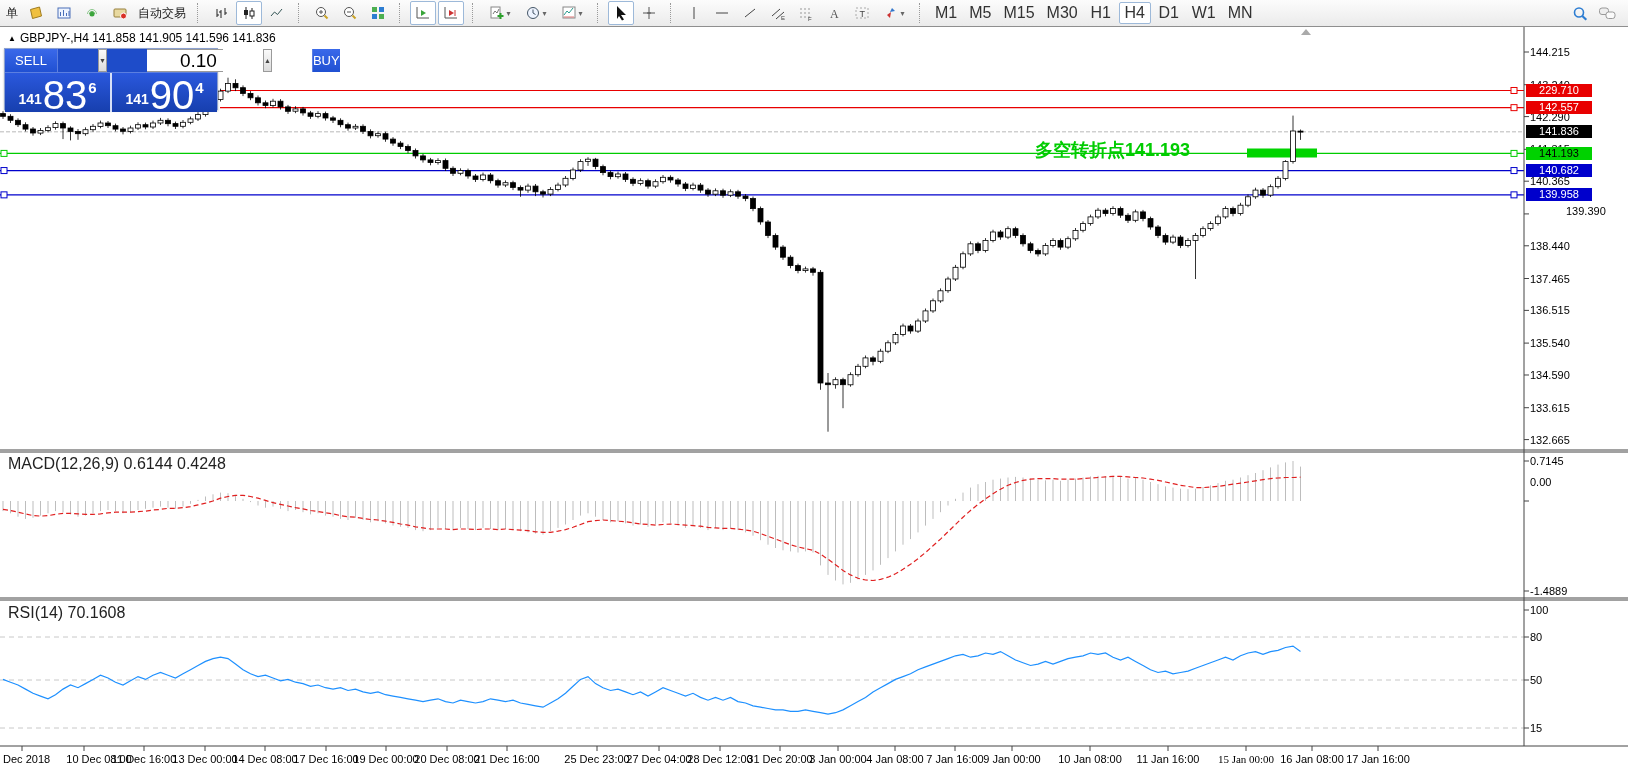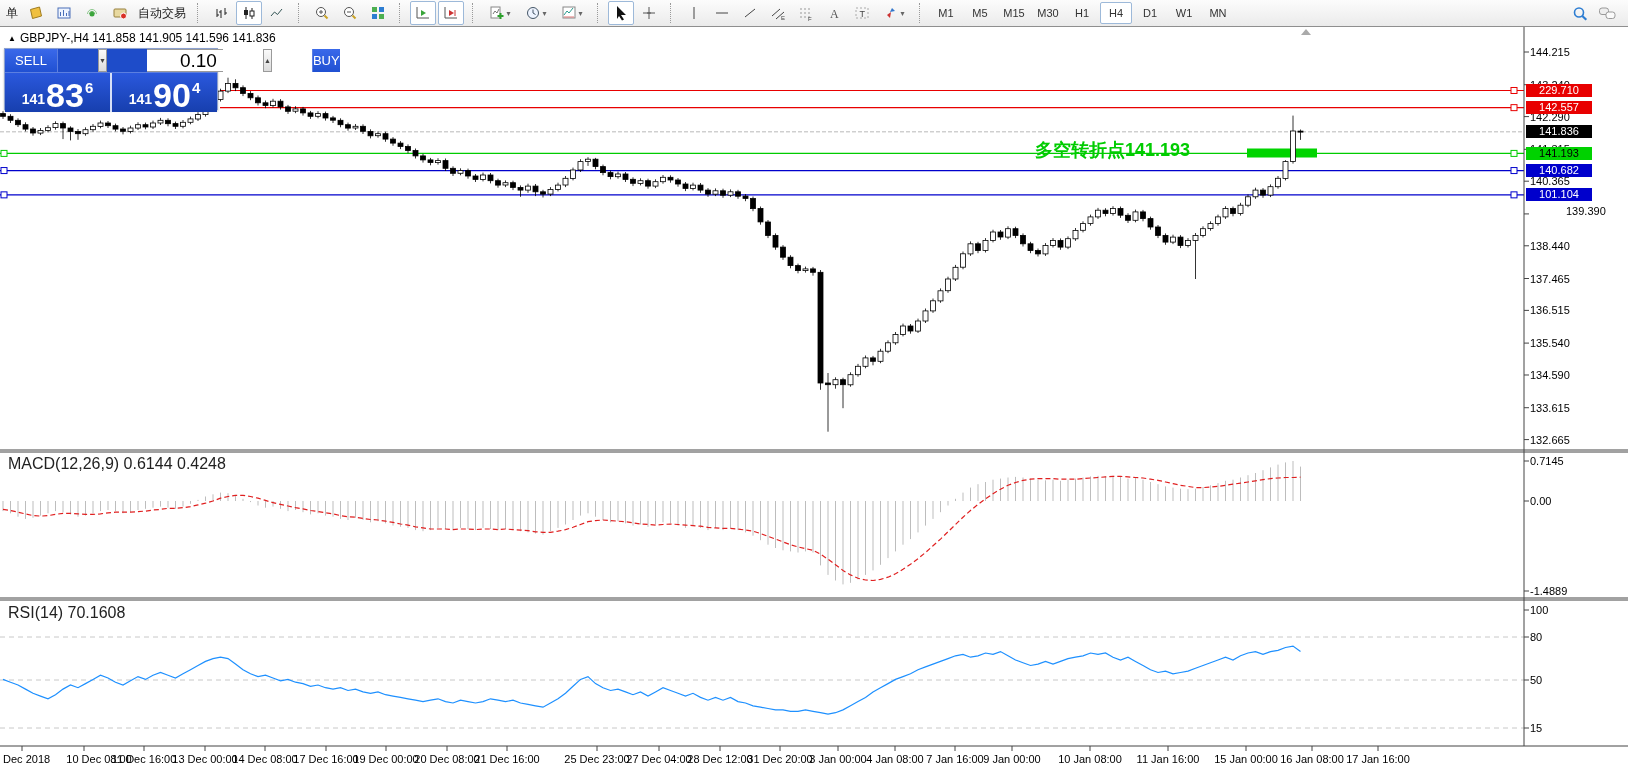--- a/index.html
+++ b/index.html
@@ -7,21 +7,21 @@
   #toolbar{position:absolute;top:0;left:0;width:1628px;height:27px;z-index:10;box-sizing:border-box;
     background:linear-gradient(#fcfcfc,#ebebeb);border-bottom:1px solid #8f8f8f;
     display:flex;align-items:center;padding-left:2px;}
   .tlabel{font-size:12px;color:#222;margin:0 4px;white-space:nowrap;}
   .tbtn{width:24px;height:22px;display:inline-flex;align-items:center;justify-content:center;
     margin:0 1px;border:1px solid transparent;border-radius:2px;flex:0 0 auto;}
   .tbtn.active{border-color:#9db9d9;background:#fff;}
   .tbtn .caret{font-size:8px;color:#666;margin-left:1px;}
   .tbtn.wcaret{width:32px;}
   .tsep{width:6px;height:20px;border-left:1px dotted #9a9a9a;margin:0 3px 0 7px;flex:0 0 auto;}
-  .tf{min-width:22px;height:20px;font-size:11px;color:#333;display:inline-flex;align-items:center;
+  .tf{min-width:22px;height:20px;font-size:16px;color:#333;display:inline-flex;align-items:center;
     justify-content:center;padding:0 4px;margin:0 1px;border:1px solid transparent;border-radius:2px;}
   .tf.active{border-color:#9db9d9;background:#fff;}
   #toolbar-right{position:absolute;right:6px;top:2px;display:flex;align-items:center;}
   #chart{position:absolute;top:0;left:0;width:1628px;height:655px;z-index:1;}
   #plot{position:absolute;top:0;left:0;}
   #symbol-title{position:absolute;left:8px;top:31px;font-size:12px;color:#000;z-index:4;white-space:nowrap;}
   #symbol-title .mk{font-size:8px;margin-right:4px;vertical-align:1px;}
   
   #trade-panel{position:absolute;left:4px;top:48px;width:214px;height:62px;z-index:6;
     border:1px solid #8ba0cf;background:#1e4cc9;box-sizing:border-box;box-shadow:0 1px 2px rgba(0,0,0,.25);}
@@ -32,21 +32,21 @@
   .spin{width:14px;background:linear-gradient(#fafafa,#dcdcdc);border:1px solid #9a9a9a;color:#444;
     font-size:7px;display:flex;align-items:center;justify-content:center;box-sizing:border-box;}
   #tp-vol{width:76px;border:1px solid #9a9a9a;border-left:none;border-right:none;background:#fff;
     font-size:19px;color:#000;text-align:right;padding:0 6px;box-sizing:border-box;
     font-family:"Liberation Sans",sans-serif;}
   #tp-prices{display:flex;height:39px;border-top:1px solid #5c7fe0;}
   .tp-price{flex:1 1 50%;background:linear-gradient(#2a58dd,#173fae);color:#fff;display:flex;
     align-items:flex-end;justify-content:center;padding-bottom:2px;}
   #tp-sell-price{border-right:2px solid #d7e0f7;}
   .tp-price .sm{font-size:14px;font-weight:bold;margin:0 1px 3px 0;}
-  .tp-price .bg{font-size:34px;font-weight:bold;line-height:30px;}
+  .tp-price .bg{font-size:40px;font-weight:normal;line-height:30px;}
   .tp-price .sup{font-size:15px;font-weight:bold;margin:0 0 14px 1px;}
   
   .axlabel{position:absolute;left:1530px;width:72px;font-size:11px;color:#000;z-index:3;}
   .badge{position:absolute;left:1526px;width:66px;height:13px;line-height:13px;font-size:11px;
     text-align:center;z-index:4;}
   .panelabel{position:absolute;left:8px;font-size:16px;color:#222;z-index:4;white-space:nowrap;}
   .subaxlabel{position:absolute;left:1530px;width:72px;font-size:11px;color:#000;z-index:3;}
   .timelabel{position:absolute;width:96px;margin-left:-48px;text-align:center;top:753px;
     font-size:11px;color:#000;z-index:3;white-space:nowrap;}
   #annotation-text{position:absolute;left:1035px;top:138px;font-size:18px;font-weight:bold;
@@ -353,21 +353,21 @@
       <div class="axlabel" style="top: 304.389px;">136.515</div>
       <div class="axlabel" style="top: 337.107px;">135.540</div>
       <div class="axlabel" style="top: 368.986px;">134.590</div>
       <div class="axlabel" style="top: 401.704px;">133.615</div>
       <div class="axlabel" style="top: 433.583px;">132.665</div>
       <div class="badge" style="top: 83.9899px; background: rgb(232, 0, 0); color: rgb(255, 255, 255);">229.710</div>
       <div class="badge" style="top: 101.138px; background: rgb(232, 0, 0); color: rgb(255, 255, 255);">142.557</div>
       <div class="badge" style="top: 125.332px; background: rgb(0, 0, 0); color: rgb(255, 255, 255);">141.836</div>
       <div class="badge" style="top: 146.909px; background: rgb(0, 210, 0); color: rgb(0, 0, 0);">141.193</div>
       <div class="badge" style="top: 164.057px; background: rgb(0, 0, 204); color: rgb(255, 255, 255);">140.682</div>
-      <div class="badge" style="top: 188.352px; background: rgb(0, 0, 204); color: rgb(255, 255, 255);">101.104</div>
+      <div class="badge" style="top: 188.352px; background: rgb(0, 0, 204); color: rgb(255, 255, 255);">139.958</div>
     </div>
   <div id="time-axis">
       <div class="timelabel" style="left: 22px;">7 Dec 2018</div>
       <div class="timelabel" style="left: 99px;">10 Dec 08:00</div>
       <div class="timelabel" style="left: 144px;">11 Dec 16:00</div>
       <div class="timelabel" style="left: 205px;">13 Dec 00:00</div>
       <div class="timelabel" style="left: 265px;">14 Dec 08:00</div>
       <div class="timelabel" style="left: 326px;">17 Dec 16:00</div>
       <div class="timelabel" style="left: 386px;">19 Dec 00:00</div>
       <div class="timelabel" style="left: 447px;">20 Dec 08:00</div>
@@ -375,27 +375,27 @@
       <div class="timelabel" style="left: 597px;">25 Dec 23:00</div>
       <div class="timelabel" style="left: 659px;">27 Dec 04:00</div>
       <div class="timelabel" style="left: 720px;">28 Dec 12:00</div>
       <div class="timelabel" style="left: 780px;">31 Dec 20:00</div>
       <div class="timelabel" style="left: 838px;">3 Jan 00:00</div>
       <div class="timelabel" style="left: 895px;">4 Jan 08:00</div>
       <div class="timelabel" style="left: 955px;">7 Jan 16:00</div>
       <div class="timelabel" style="left: 1012px;">9 Jan 00:00</div>
       <div class="timelabel" style="left: 1090px;">10 Jan 08:00</div>
       <div class="timelabel" style="left: 1168px;">11 Jan 16:00</div>
-      <div class="timelabel" style="left: 1246px;">15 Jan 00:00</div>
+      <div class="timelabel" style="left: 1246px; font-family: Liberation Serif, serif;">15 Jan 00:00</div>
       <div class="timelabel" style="left: 1312px;">16 Jan 08:00</div>
       <div class="timelabel" style="left: 1378px;">17 Jan 16:00</div>
     </div>
   <div id="sub-axes">
       <div class="subaxlabel" style="top: 455px;">0.7145</div>
-      <div class="subaxlabel" style="top: 495px;">0.00</div>
+      <div class="subaxlabel" style="top: 476px;">0.00</div>
       <div class="subaxlabel" style="top: 585px;">-1.4889</div>
       <div class="subaxlabel" style="top: 604px;">100</div>
       <div class="subaxlabel" style="top: 631px;">80</div>
       <div class="subaxlabel" style="top: 674px;">50</div>
       <div class="subaxlabel" style="top: 722px;">15</div>
     </div>
 </div>
 
 <div id="toolbar">
     <span class="tlabel">单</span>

